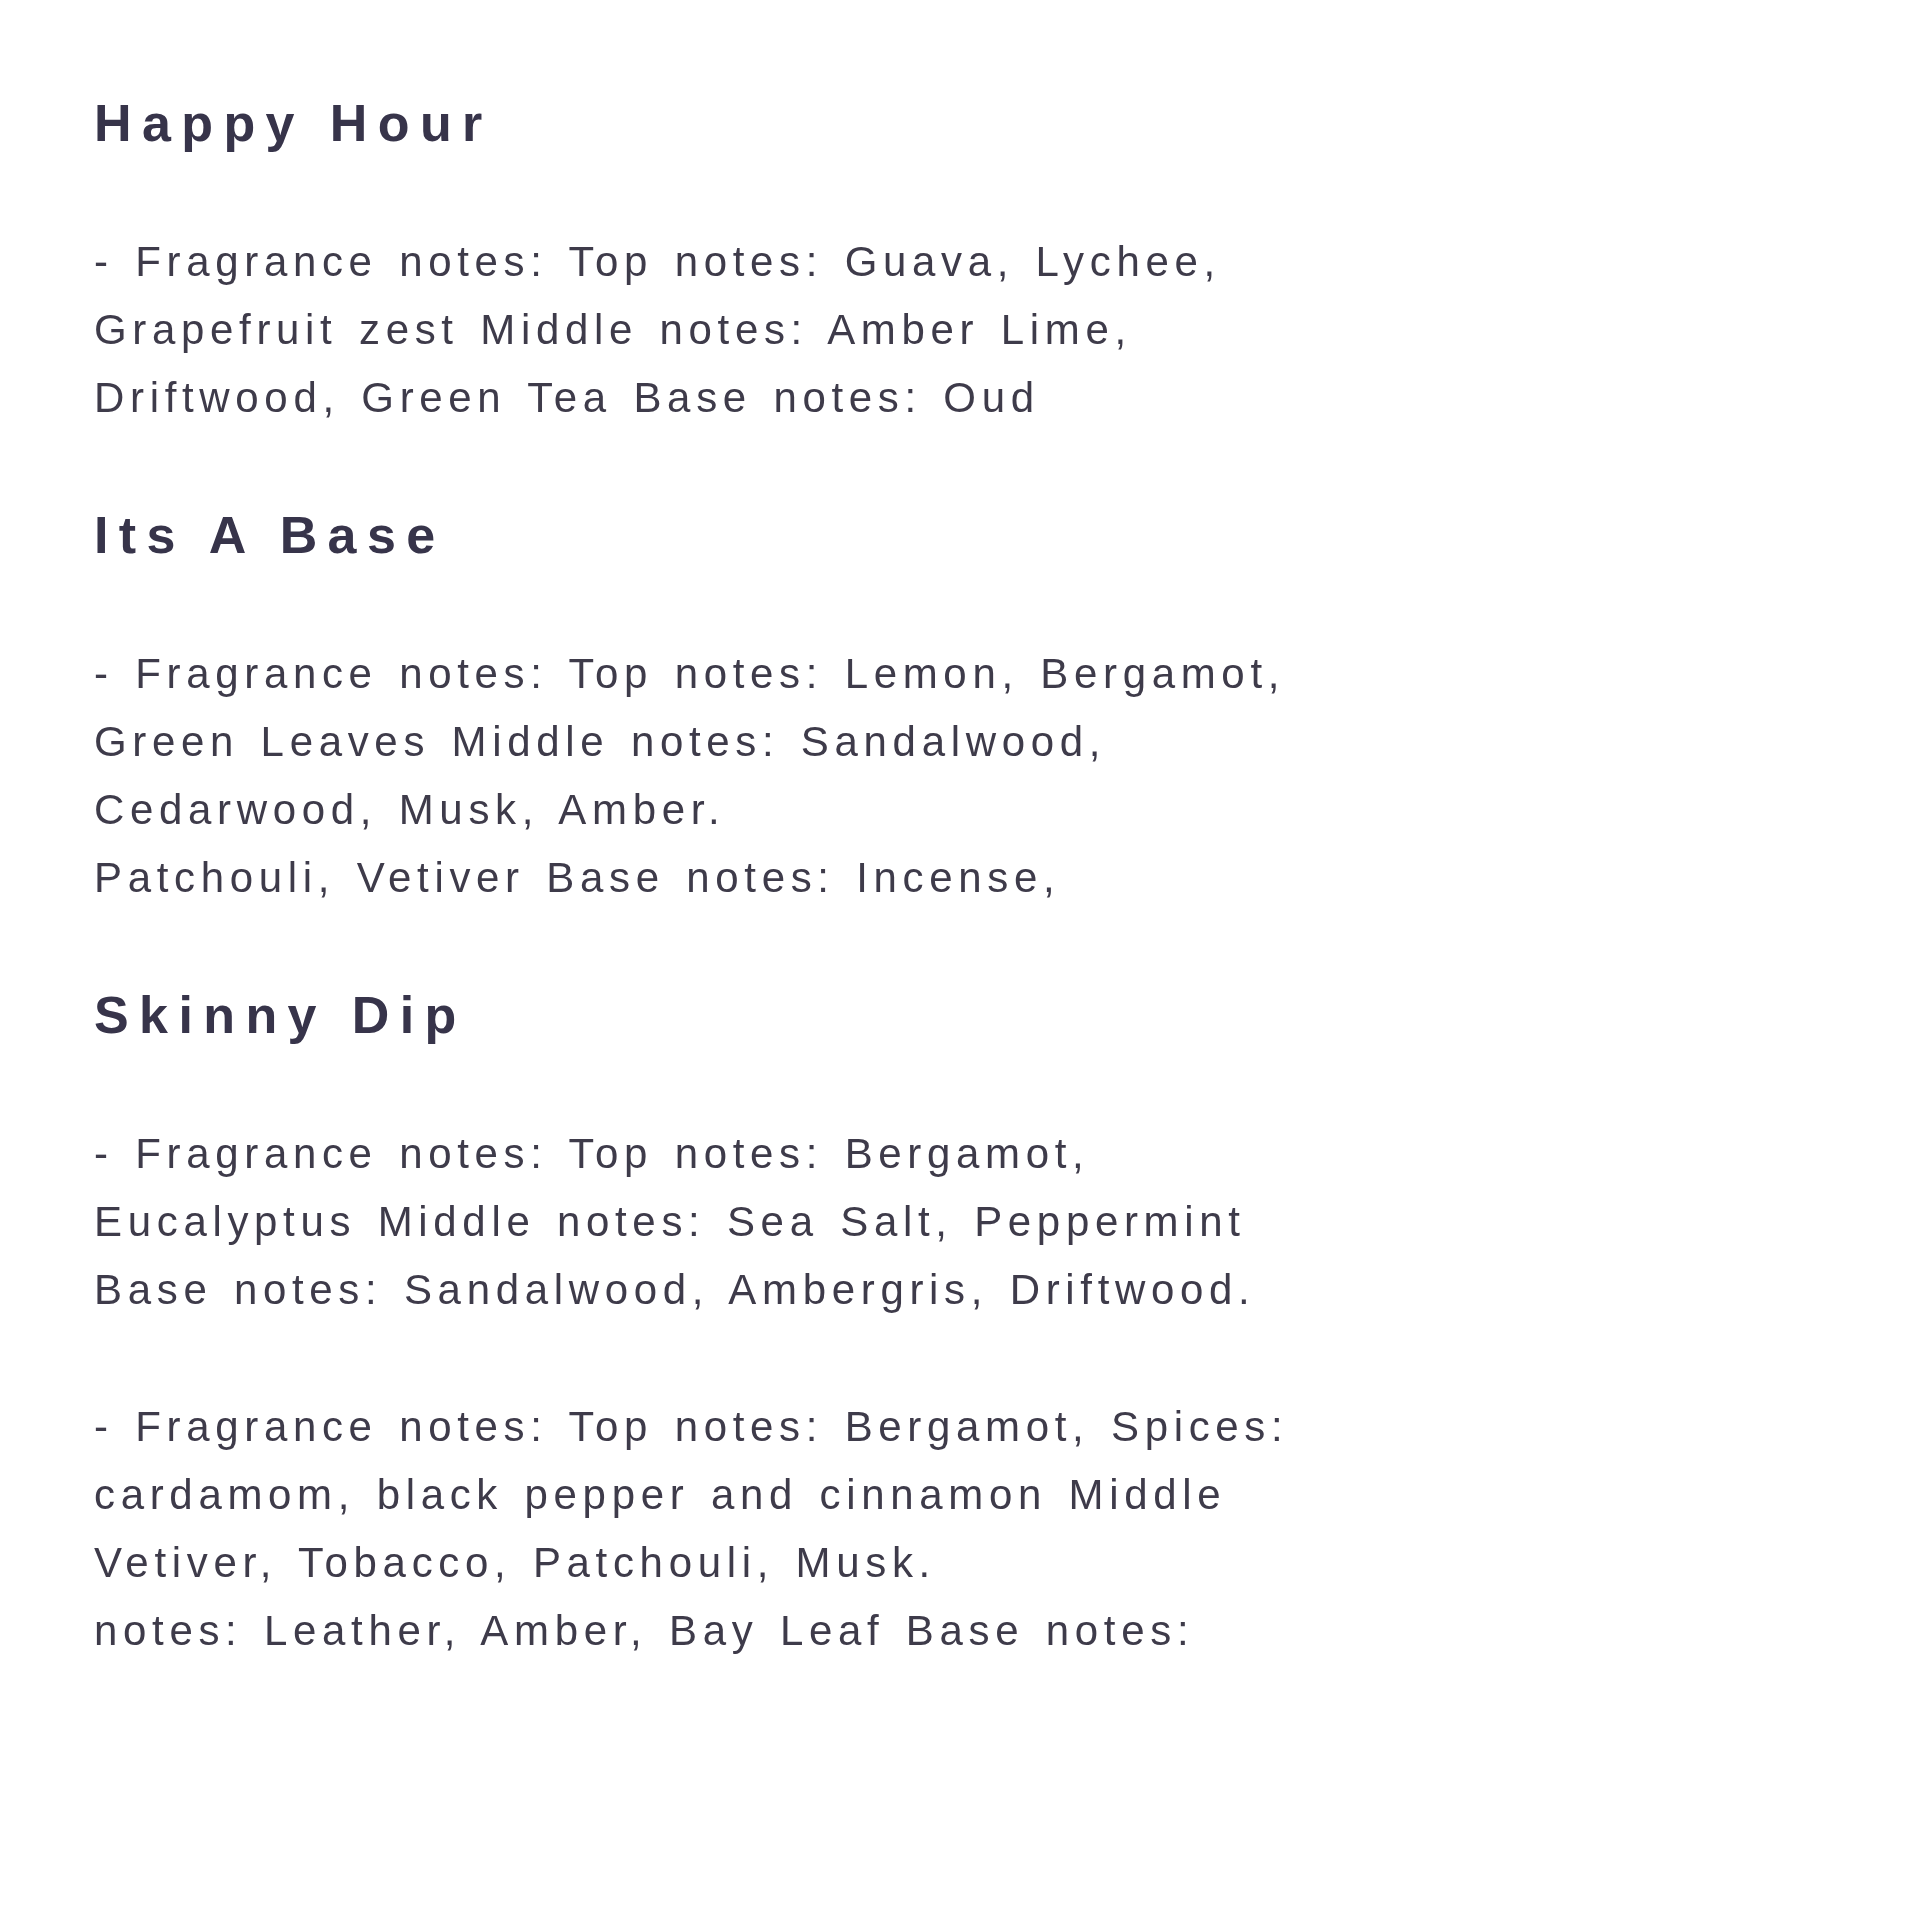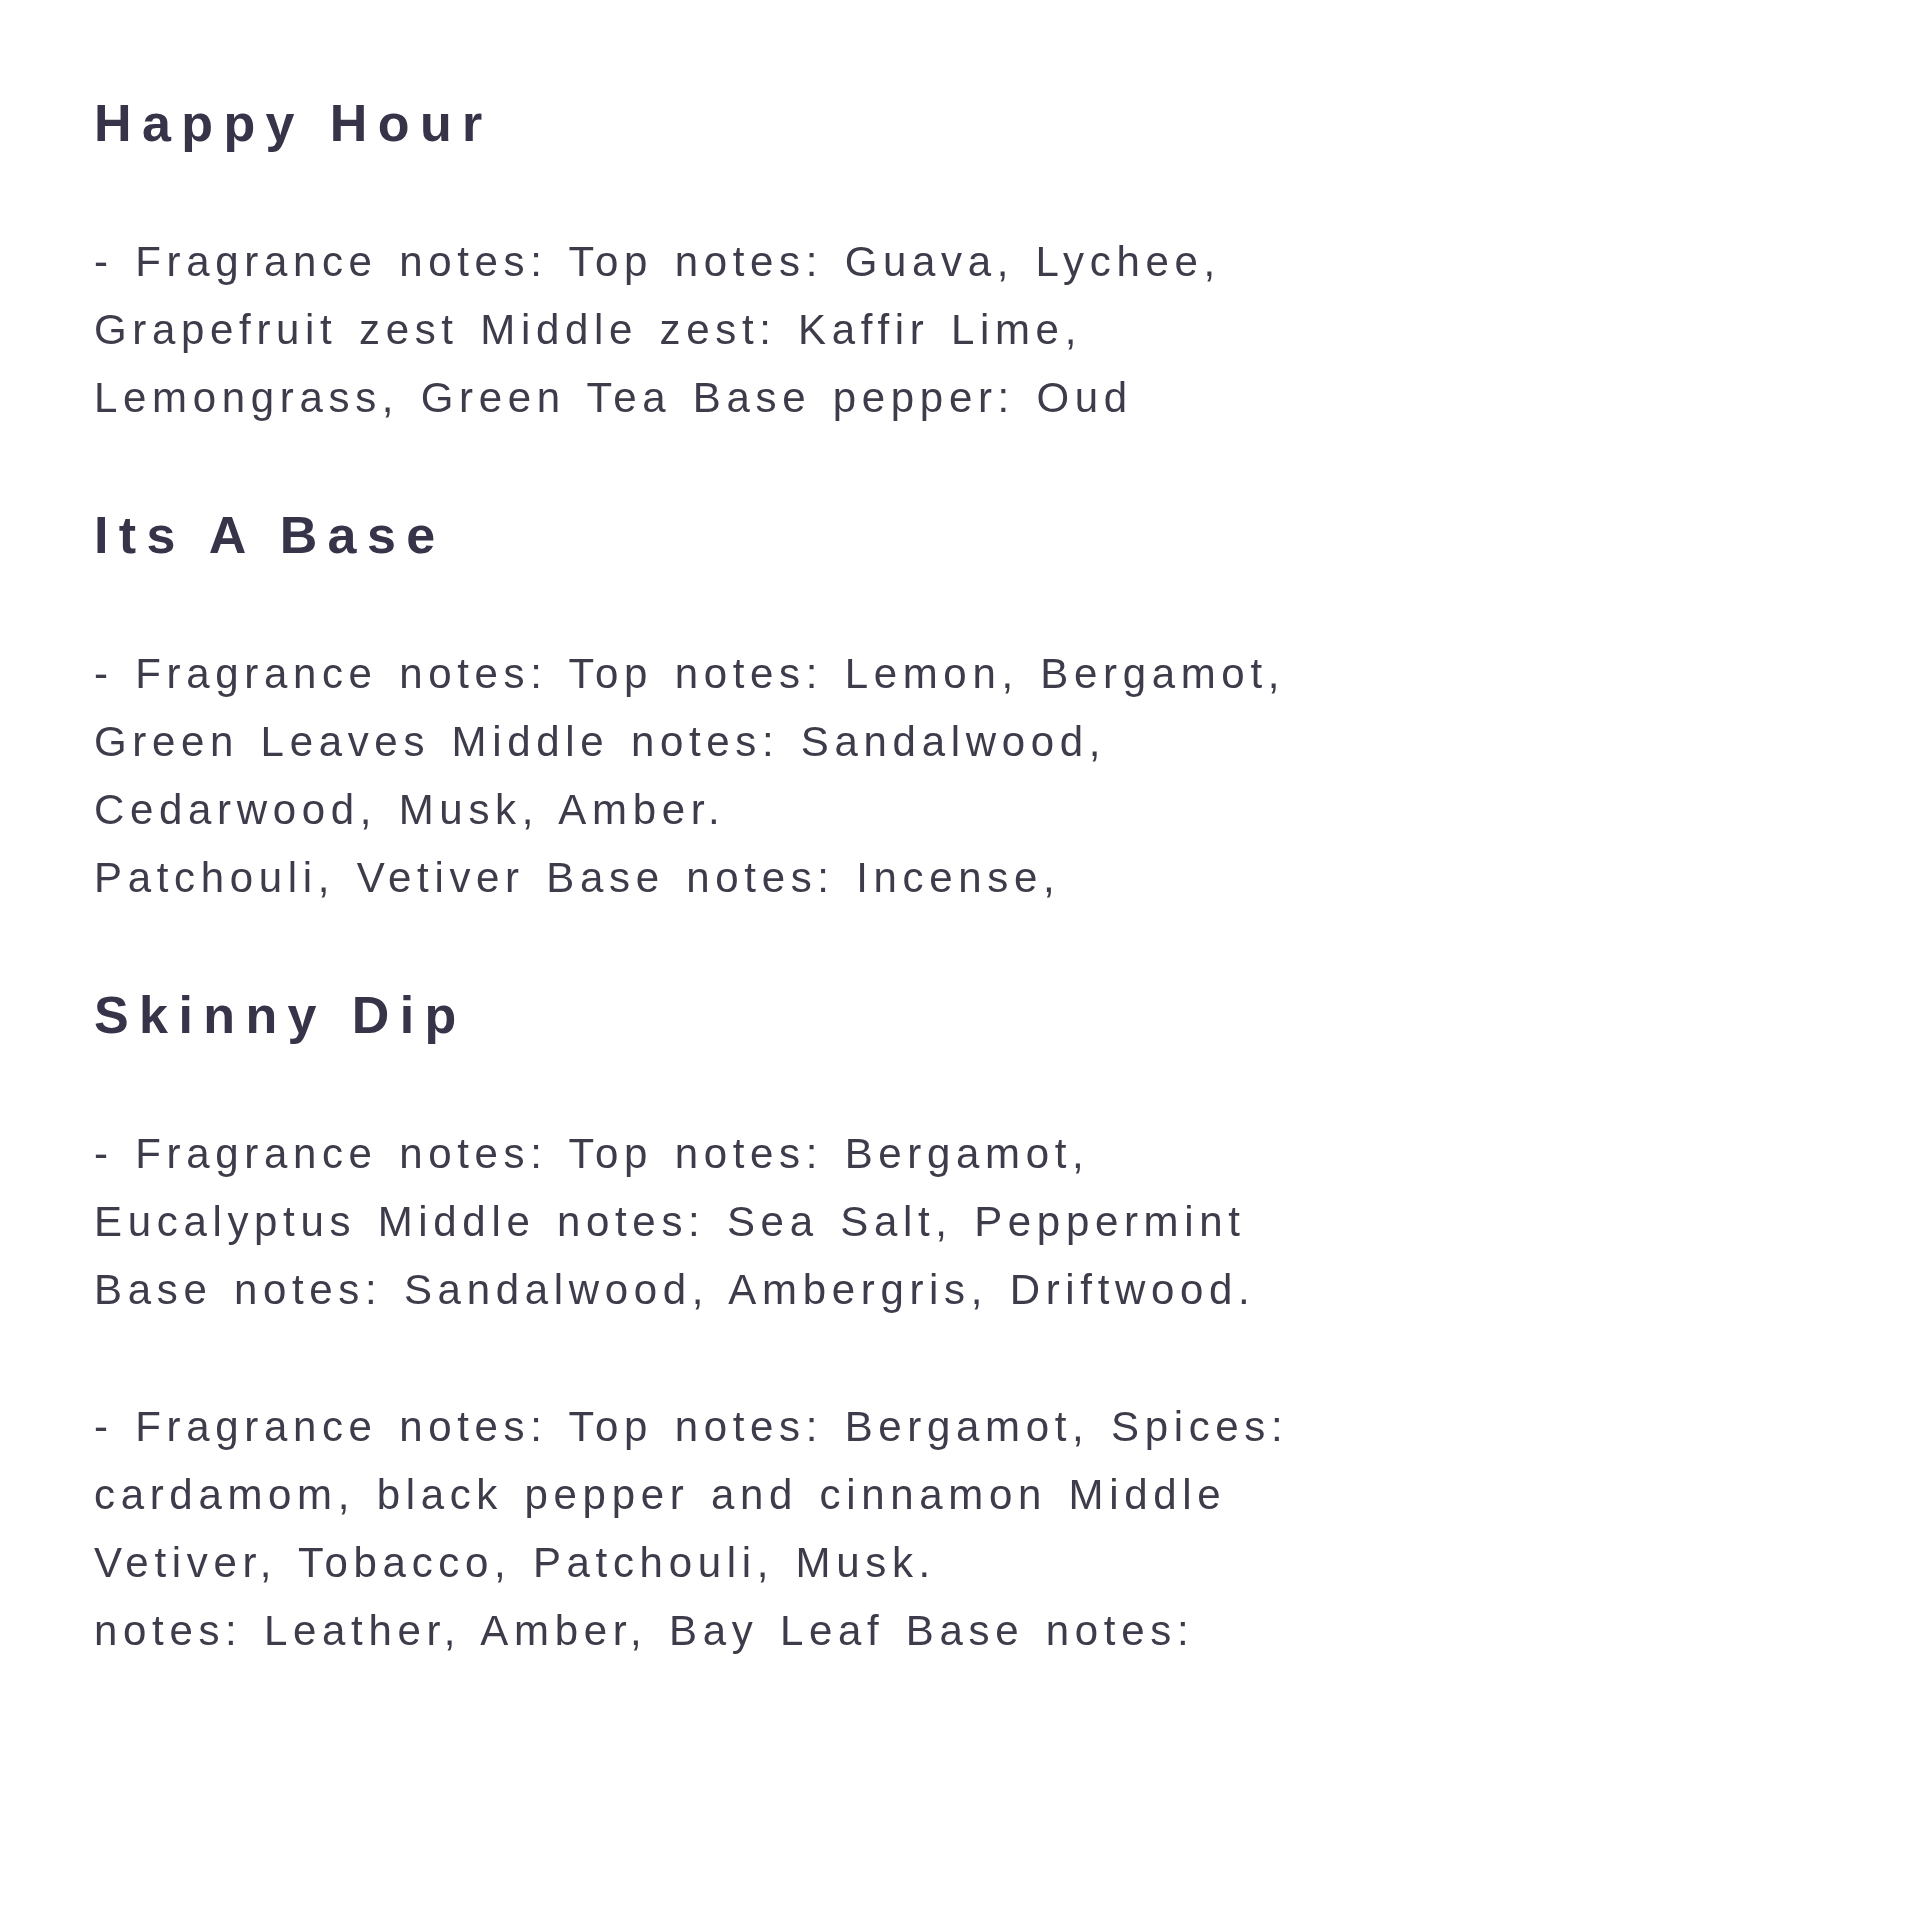--- a/index.html
+++ b/index.html
@@ -36,22 +36,22 @@
 </style>
 </head>
 <body>
 
 <div class="page" style="--page-bg: #ffffff; --heading-color: #37344a; --text-color: #3e3b4a;">
 
   <div class="section">
     <h2 class="fragrance-title">Happy Hour</h2>
     <div class="fragrance-para">
       <div class="para-line">- Fragrance notes: Top notes: Guava, Lychee,</div>
-      <div class="para-line">Grapefruit zest Middle zest: Kaffir Lime,</div>
-      <div class="para-line">Lemongrass, Green Tea Base pepper: Oud</div>
+      <div class="para-line">Grapefruit zest Middle notes: Amber Lime,</div>
+      <div class="para-line">Driftwood, Green Tea Base notes: Oud</div>
     </div>
   </div>
 
   <div class="section">
     <h2 class="fragrance-title">Its A Base</h2>
     <div class="fragrance-para">
       <div class="para-line">- Fragrance notes: Top notes: Lemon, Bergamot,</div>
       <div class="para-line">Green Leaves Middle notes: Sandalwood,</div>
       <div class="para-line">Cedarwood, Musk, Amber.</div>
       <div class="para-line">Patchouli, Vetiver Base notes: Incense,</div>

